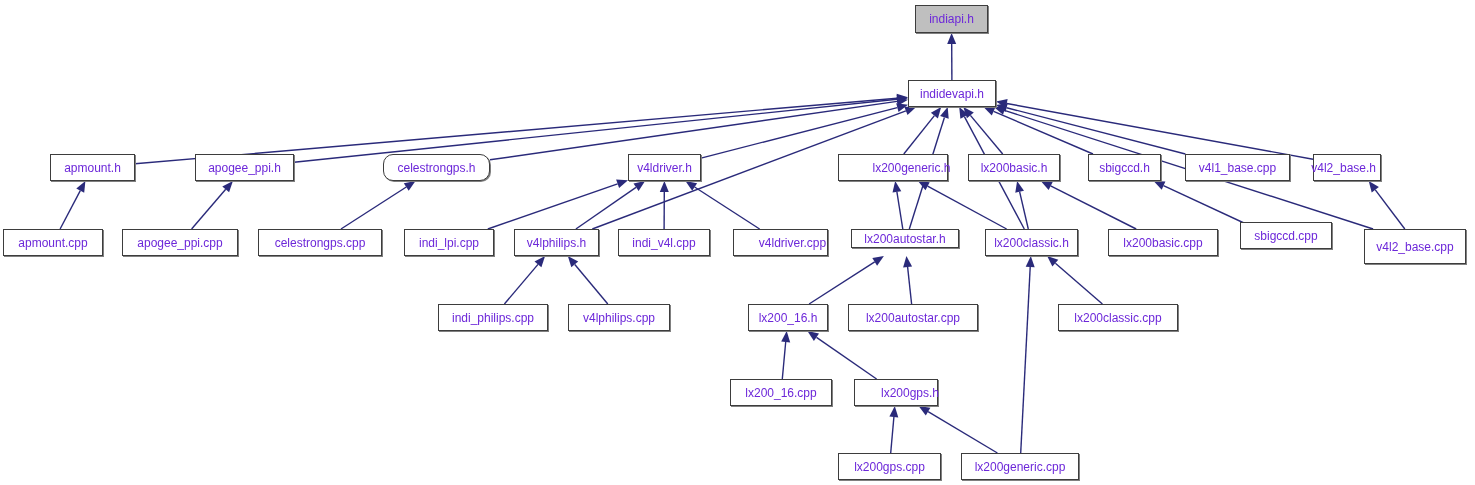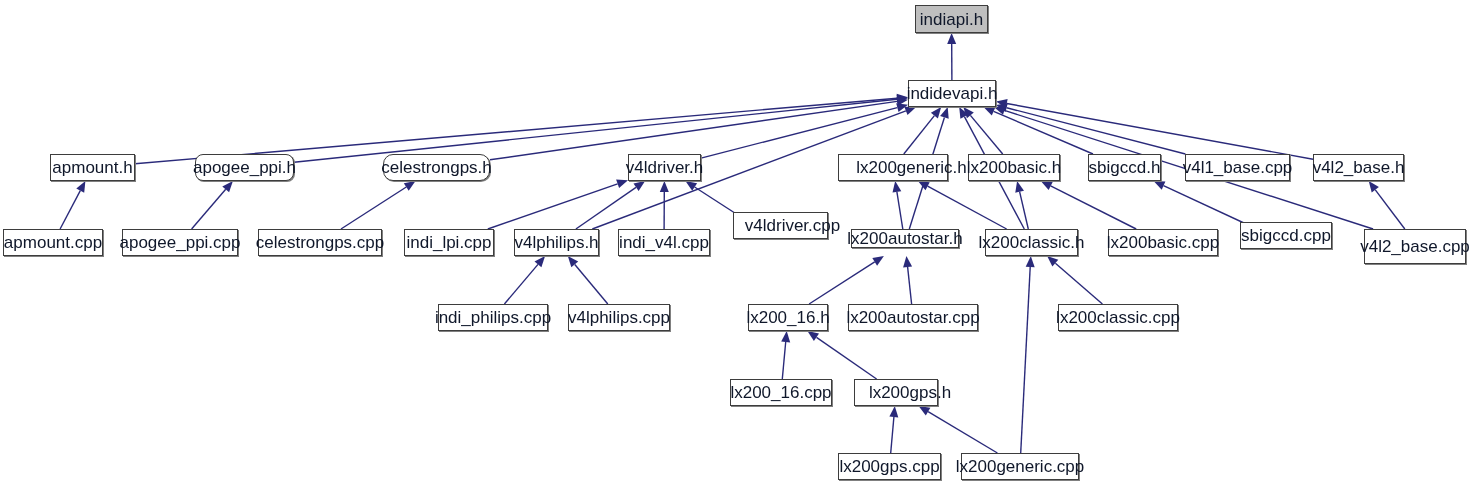--- a/index.html
+++ b/index.html
@@ -20,22 +20,22 @@
     left: 0;
     top: 0;
     width: 1475px;
     height: 485px;
   }
   .node {
     position: absolute;
     box-sizing: border-box;
     border: 1px solid #3d3d3d;
     background: #ffffff;
-    color: #0f172a;
-    font-size: 17px;
+    color: #6d28d9;
+    font-size: 12px;
     line-height: 1;
     display: flex;
     align-items: center;
     justify-content: center;
     white-space: nowrap;
     box-shadow: 1px 1px 0 0 #808080;
     z-index: 5;
   }
   .node.highlight {
     background: #bfbfbf;
@@ -202,63 +202,63 @@
   <div id="nodes-layer">
       <div class="node highlight" style="left: 915px; top: 5px; width: 73px; height: 28px;">
         <span class="node-label">indiapi.h</span>
       </div>
       <div class="node" style="left: 908px; top: 80px; width: 88px; height: 27px;">
         <span class="node-label">indidevapi.h</span>
       </div>
       <div class="node" style="left: 50px; top: 154px; width: 85px; height: 27px;">
         <span class="node-label">apmount.h</span>
       </div>
-      <div class="node" style="left: 195px; top: 154px; width: 99px; height: 27px; border-radius: 8px;">
+      <div class="node" style="left: 195px; top: 154px; width: 99px; height: 27px;">
         <span class="node-label">apogee_ppi.h</span>
       </div>
       <div class="node" style="left: 383px; top: 154px; width: 107px; height: 27px; border-radius: 10px;">
         <span class="node-label">celestrongps.h</span>
       </div>
       <div class="node" style="left: 628px; top: 154px; width: 73px; height: 27px;">
         <span class="node-label">v4ldriver.h</span>
       </div>
       <div class="node" style="left: 838px; top: 154px; width: 110px; height: 27px; padding-left: 37px;">
         <span class="node-label">lx200generic.h</span>
       </div>
       <div class="node" style="left: 968px; top: 154px; width: 92px; height: 27px;">
         <span class="node-label">lx200basic.h</span>
       </div>
       <div class="node" style="left: 1088px; top: 154px; width: 73px; height: 27px;">
         <span class="node-label">sbigccd.h</span>
       </div>
       <div class="node" style="left: 1185px; top: 154px; width: 105px; height: 27px;">
         <span class="node-label">v4l1_base.cpp</span>
       </div>
-      <div class="node" style="left: 1313px; top: 154px; width: 91px; height: 27px;">
+      <div class="node" style="left: 1313px; top: 154px; width: 68px; height: 27px; justify-content: flex-end;">
         <span class="node-label">v4l2_base.h</span>
       </div>
       <div class="node" style="left: 3px; top: 229px; width: 100px; height: 27px;">
         <span class="node-label">apmount.cpp</span>
       </div>
       <div class="node" style="left: 122px; top: 229px; width: 116px; height: 27px;">
         <span class="node-label">apogee_ppi.cpp</span>
       </div>
       <div class="node" style="left: 258px; top: 229px; width: 124px; height: 27px;">
         <span class="node-label">celestrongps.cpp</span>
       </div>
       <div class="node" style="left: 404px; top: 229px; width: 90px; height: 27px;">
         <span class="node-label">indi_lpi.cpp</span>
       </div>
       <div class="node" style="left: 514px; top: 229px; width: 85px; height: 27px;">
         <span class="node-label">v4lphilips.h</span>
       </div>
       <div class="node" style="left: 618px; top: 229px; width: 92px; height: 27px;">
         <span class="node-label">indi_v4l.cpp</span>
       </div>
-      <div class="node" style="left: 733px; top: 212px; width: 95px; height: 27px; padding-left: 24px;">
+      <div class="node" style="left: 733px; top: 229px; width: 95px; height: 27px; padding-left: 24px;">
         <span class="node-label">v4ldriver.cpp</span>
       </div>
       <div class="node" style="left: 851px; top: 229px; width: 108px; height: 19px;">
         <span class="node-label">lx200autostar.h</span>
       </div>
       <div class="node" style="left: 985px; top: 229px; width: 93px; height: 27px;">
         <span class="node-label">lx200classic.h</span>
       </div>
       <div class="node" style="left: 1108px; top: 229px; width: 110px; height: 27px;">
         <span class="node-label">lx200basic.cpp</span>

